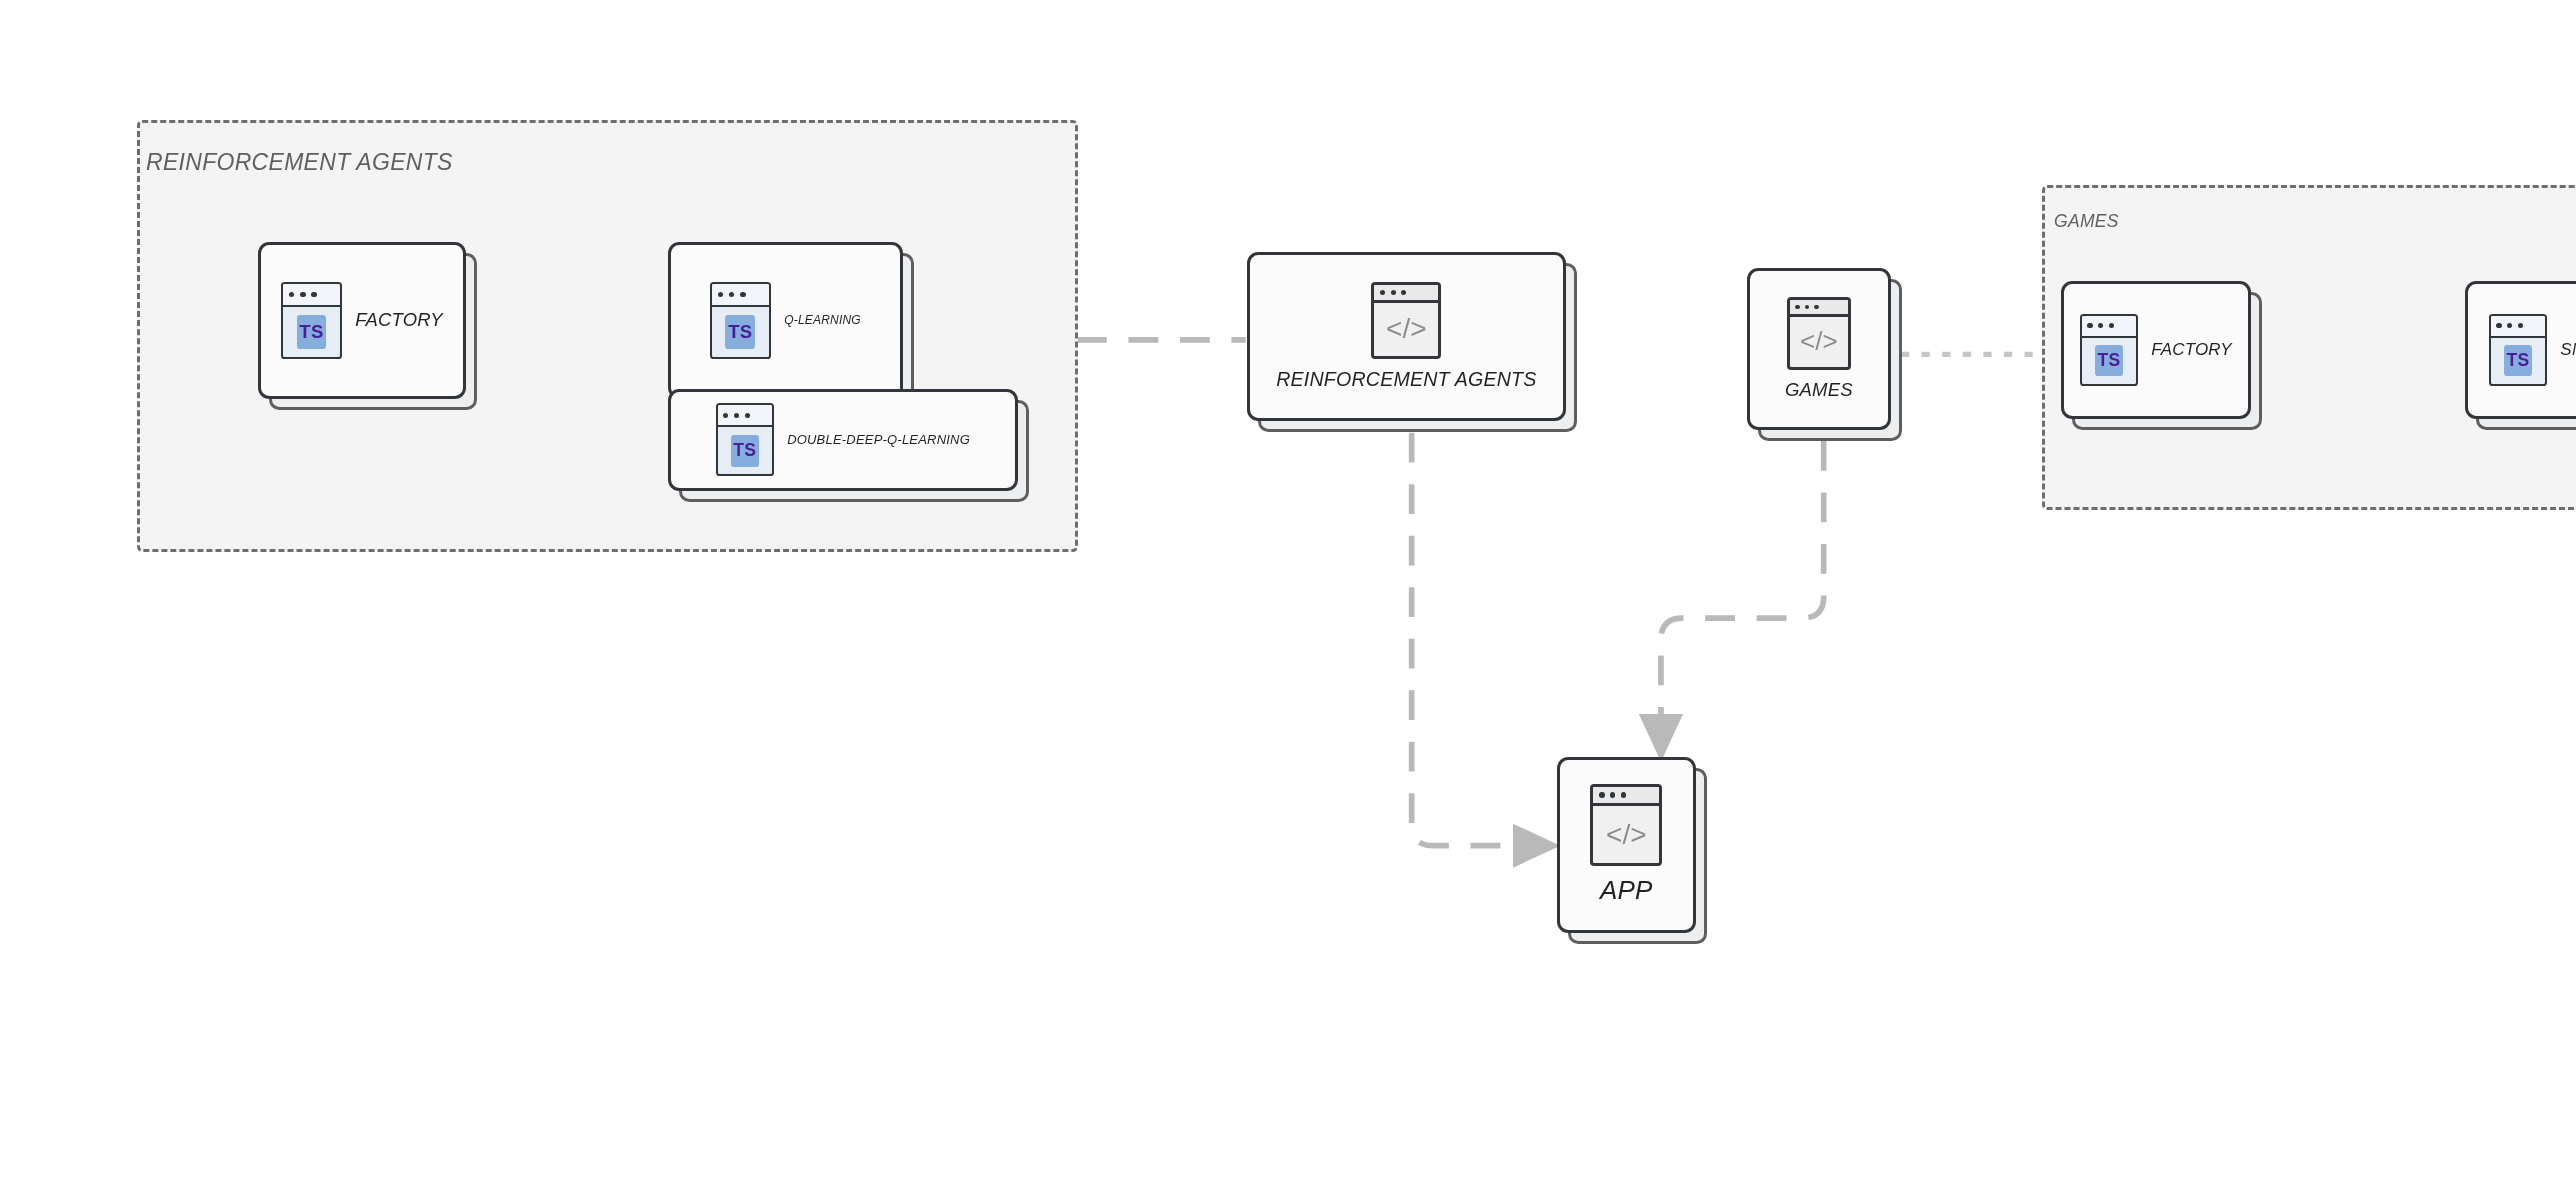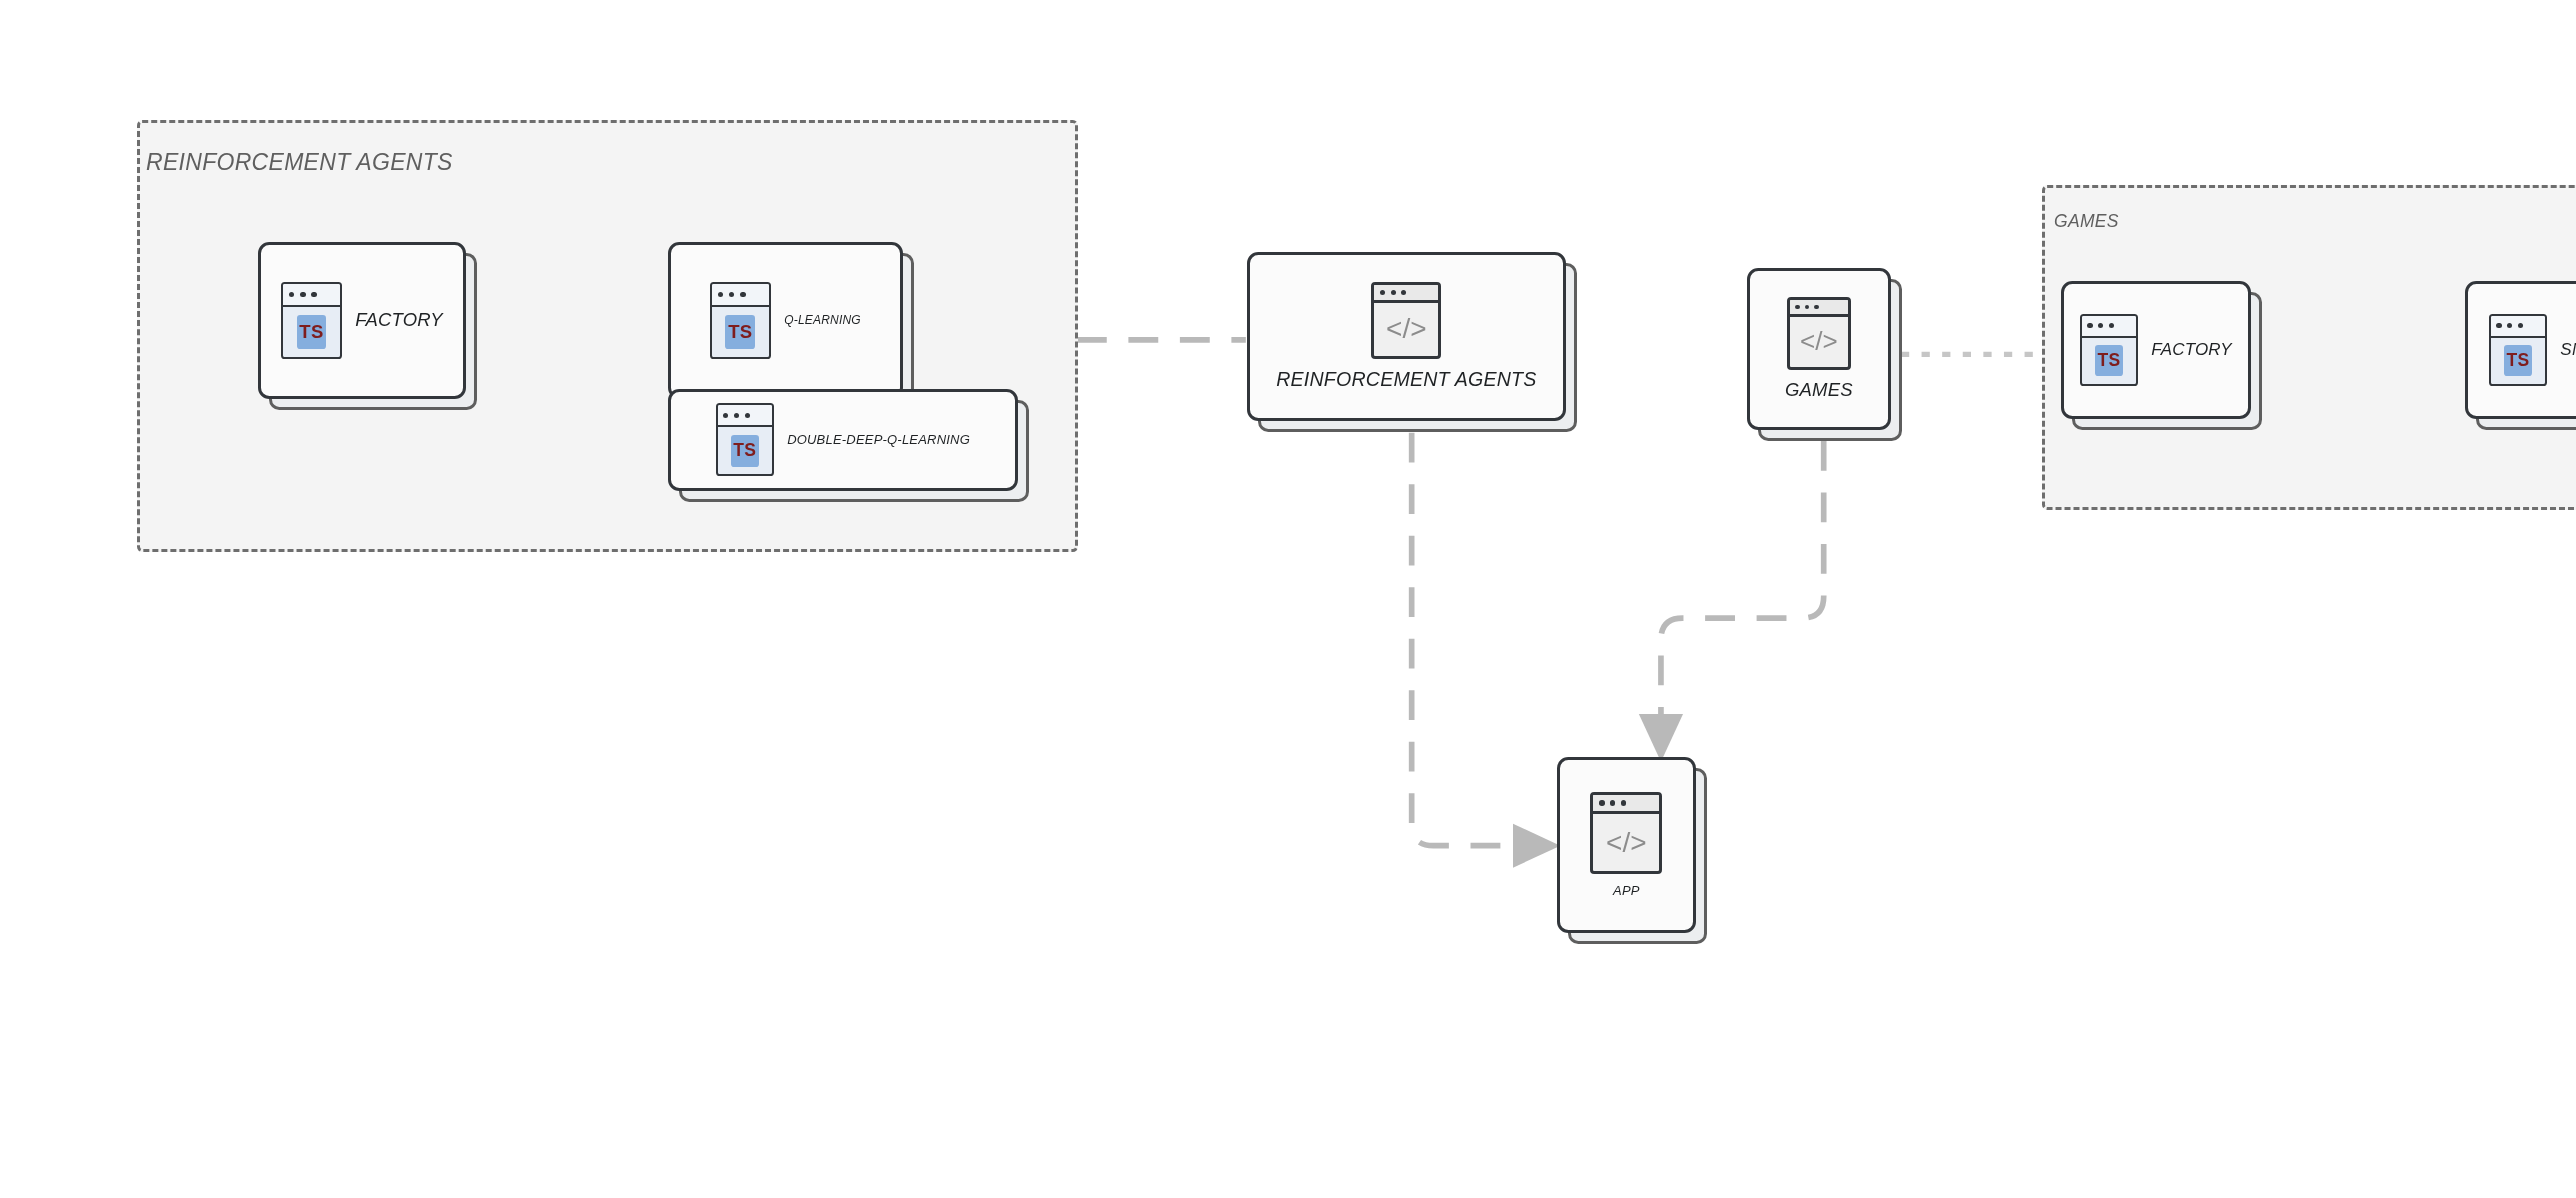--- a/index.html
+++ b/index.html
@@ -124,21 +124,21 @@
     background: #32363b;
   }
   .ts-icon .chip {
     position: absolute;
     left: 24%;
     top: 43%;
     width: 52%;
     height: 46%;
     background: #85aede;
     border-radius: 3.1px;
-    color: #7f1d1d;
+    color: #4c1d95;
     font-weight: bold;
     font-style: normal;
     display: flex;
     align-items: center;
     justify-content: center;
     letter-spacing: 0.3px;
   }
 
   
   .code-icon {
@@ -309,21 +309,21 @@
     <div class="back"></div>
     <div class="front">
       <div class="code-icon" style="width:72px; height:82px;">
         <div class="bar">
             <i></i>
             <i></i>
             <i></i>
           </div>
         <div class="glyph" style="font-size:28px;">&lt;/&gt;</div>
       </div>
-      <div class="node-label" style="font-size:13px;">APP</div>
+      <div class="node-label" style="font-size:26px;">APP</div>
     </div>
   </div>
 
   <div class="node horizontal" style="left:2061px; top:281px; width:201px; height:149px;">
     <div class="back"></div>
     <div class="front">
       <div class="ts-icon" style="width:58px; height:72px;">
         <div class="bar">
             <i></i>
             <i></i>

